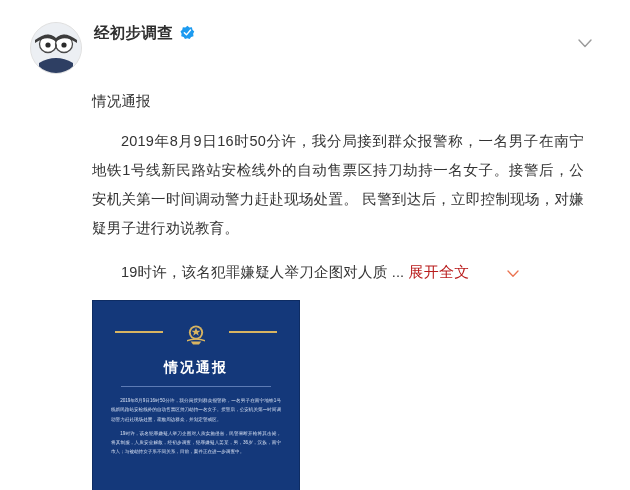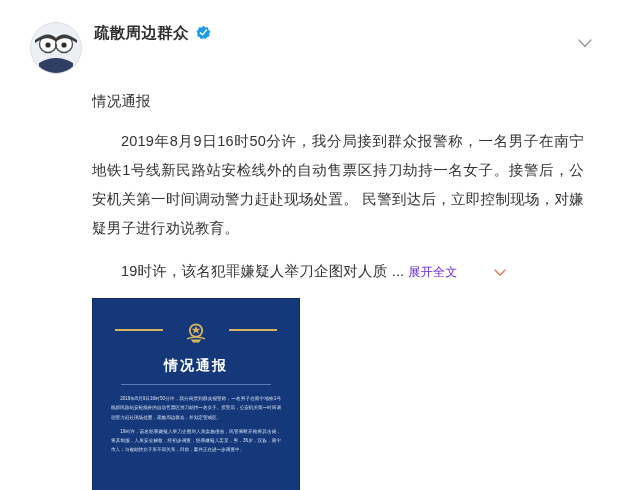--- a/index.html
+++ b/index.html
@@ -98,23 +98,23 @@
     font-size: 14.5px;
     color: #333333;
     line-height: 2.0;
     text-align: justify;
     letter-spacing: 0.2px;
   }
   .post-paragraph.indent {
     text-indent: 2em;
   }
   .expand-link {
-    color: #6d28d9;
+    color: #b91c1c;
     cursor: pointer;
-    font-size: 12px;
+    font-size: 15px;
     white-space: nowrap;
   }
   .expand-caret {
     display: inline-block;
     margin-left: 4px;
     vertical-align: -1px;
   }
   .post-image-wrap {
     margin-top: 12px;
     padding-left: 62px;
@@ -183,21 +183,21 @@
         <path d="M4 17 Q17 7 25 15 Q33 7 46 17 L46 20 Q33 11 25 19 Q17 11 4 20 Z" fill="#3c3c3c"></path>
         <circle cx="17" cy="22" r="2.6" fill="#2b2b2b"></circle>
         <circle cx="33" cy="22" r="2.6" fill="#2b2b2b"></circle>
         <path d="M25 20 q-2 3 0 5 q2 -2 0 -5" fill="#4a4a4a"></path>
         <path d="M8 40 Q25 30 42 40 L42 50 L8 50 Z" fill="#2e3f63"></path>
       </svg>
     </div>
 
     <div class="header-text">
       <div class="name-row">
-        <span class="username">疏散周边群众</span>
+        <span class="username">经初步调查</span>
         <span class="verified-badge">
           <svg width="15" height="15" viewBox="0 0 16 16" aria-hidden="true">
             <path d="M8 0.8 L10 2.6 L12.7 2.4 L13.3 5 L15.2 6.9 L14 9.2 L14.4 11.9 L11.8 12.7 L10.3 15 L7.8 14.1 L5.3 15 L3.9 12.7 L1.3 11.9 L1.7 9.2 L0.5 6.9 L2.4 5 L3 2.4 L5.7 2.6 Z" fill="#1d9bf0"></path>
             <path d="M4.6 8.2 L6.9 10.5 L11.2 5.4" stroke="#ffffff" stroke-width="1.5" fill="none" stroke-linecap="round" stroke-linejoin="round"></path>
           </svg>
         </span>
       </div>
     </div>
 
     <div class="menu-caret">

